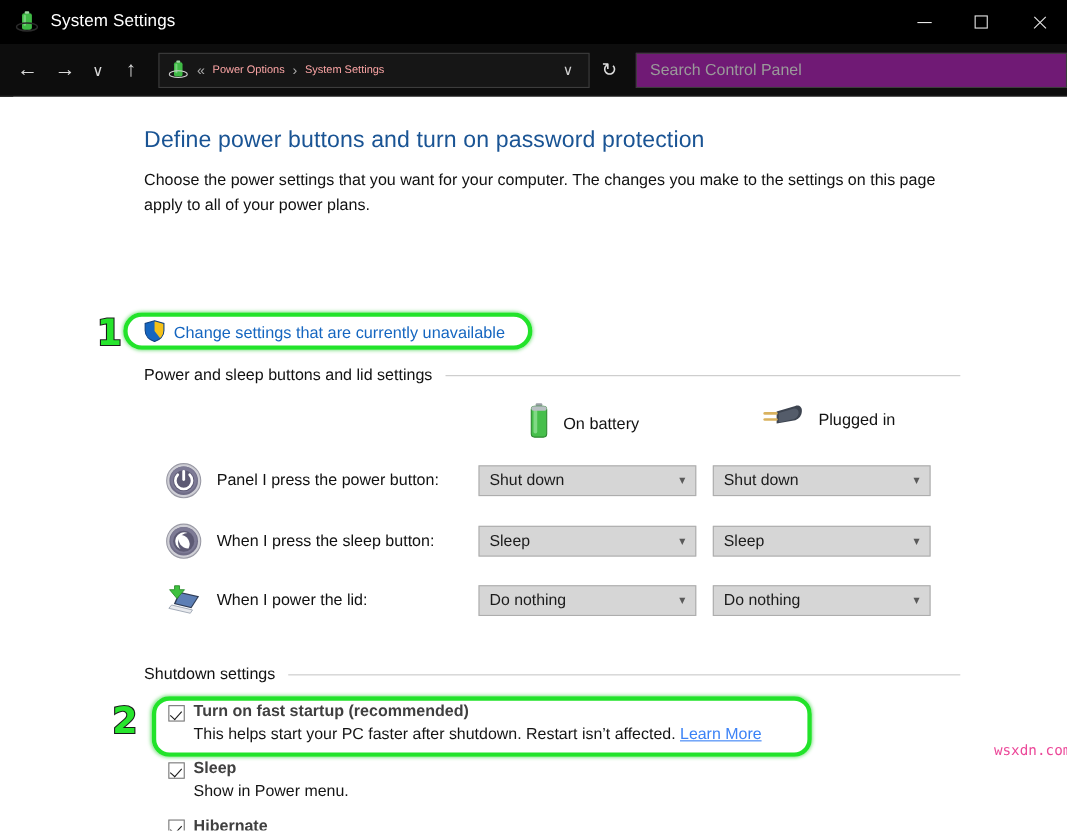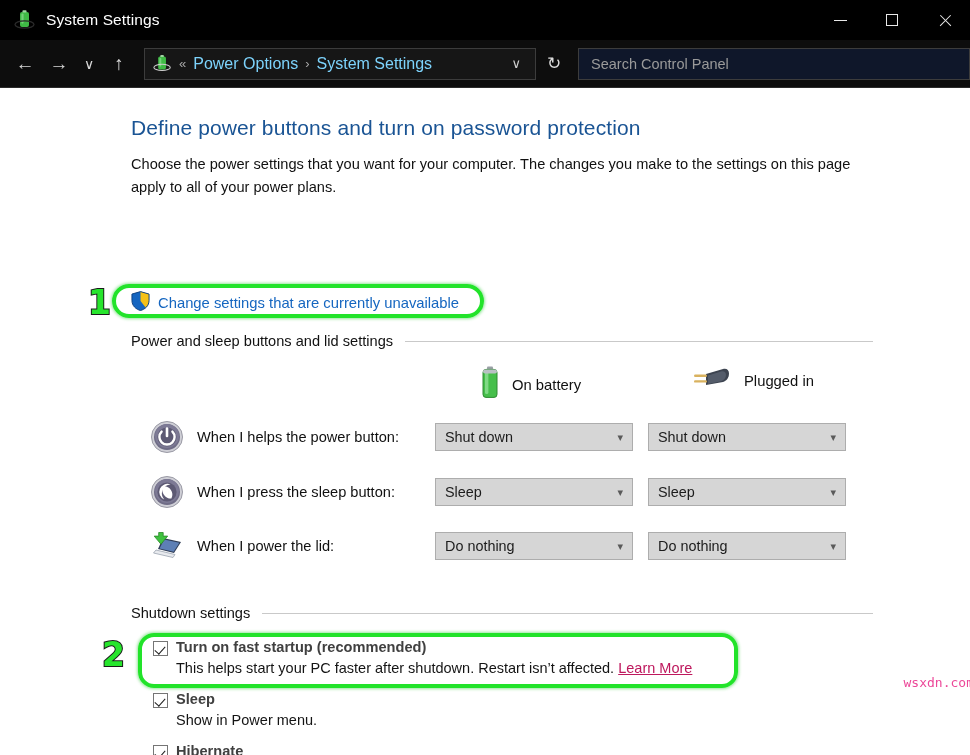--- a/index.html
+++ b/index.html
@@ -104,22 +104,22 @@
     flex: 0 0 auto;
     margin-left: 2px;
   }
   .crumb-sep {
     color: #a8a8a8;
     font-size: 13px;
     margin: 0 7px;
     flex: 0 0 auto;
   }
   .crumb {
-    color: #7dd3fc;
-    font-size: 16px;
+    color: #fca5a5;
+    font-size: 10px;
     white-space: nowrap;
     flex: 0 0 auto;
   }
   .addr-chevron {
     margin-left: auto;
     color: #d0d0d0;
     font-size: 13px;
     padding: 0 8px;
   }
   .refresh-btn {
@@ -127,21 +127,21 @@
     display: flex; align-items: center; justify-content: center;
     color: #dcdcdc;
     font-size: 17px;
   }
   .searchbox {
     margin-left: 6px;
     height: 32px;
     flex: 1;
     margin-right: 0;
     border: 1px solid #3c3c3c;
-    background: #0f172a;
+    background: #701a75;
     display: flex;
     align-items: center;
     padding: 0 12px;
   }
   .searchbox span {
     color: #9a9a9a;
     font-size: 14.5px;
   }
 
   
@@ -325,21 +325,21 @@
     color: #404040;
     white-space: nowrap;
   }
   .cb-sub {
     margin-left: 23px;
     margin-top: 4px;
     font-size: 14.5px;
     color: #141414;
   }
   .cb-sub a.learn {
-    color: #be185d;
+    color: #3b82f6;
     text-decoration: underline;
   }
 
   .watermark {
     position: absolute;
     right: 8px; bottom: 6px;
     font-family: "DejaVu Sans Mono", monospace;
     font-size: 13px;
     color: #ec4899;
   }
@@ -453,21 +453,21 @@
       <span class="srow-icon">
         <svg viewBox="0 0 34 34" width="34" height="34">
           <circle cx="17" cy="17" r="15.5" fill="#cfcfd6" stroke="#9a9aa5" stroke-width="1"></circle>
           <circle cx="17" cy="17" r="13" fill="#6f6c86"></circle>
           <circle cx="17" cy="16" r="12" fill="#7d7a95"></circle>
           <circle cx="17" cy="17" r="9.6" fill="#5d5a74"></circle>
           <path d="M17 8.6 V16" stroke="#ffffff" stroke-width="2.6" stroke-linecap="round"></path>
           <path d="M11.6 11.6 A7.6 7.6 0 1 0 22.4 11.6" stroke="#ffffff" stroke-width="2.4" fill="none" stroke-linecap="round"></path>
         </svg>
       </span>
-      <span class="srow-label">When I helps the power button:</span>
+      <span class="srow-label">Panel I press the power button:</span>
       <div class="combo c-left">
         <span class="combo-val">Shut down</span>
         <span class="combo-arrow">▾</span>
       </div>
       <div class="combo c-right">
         <span class="combo-val">Shut down</span>
         <span class="combo-arrow">▾</span>
       </div>
     </div>
 

